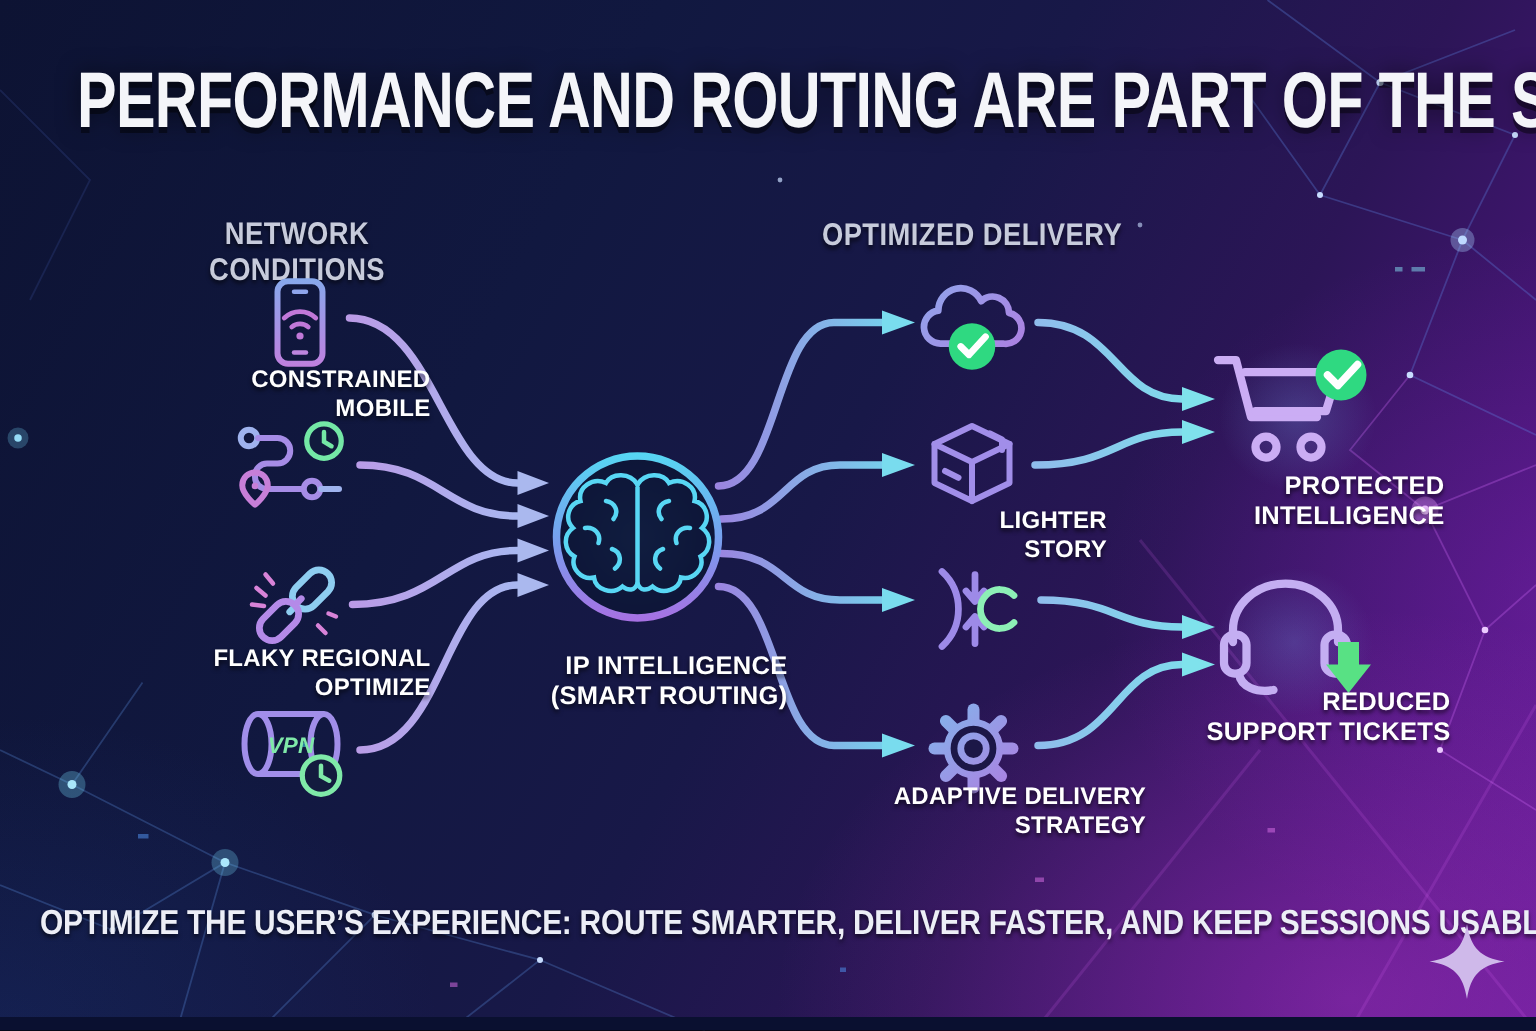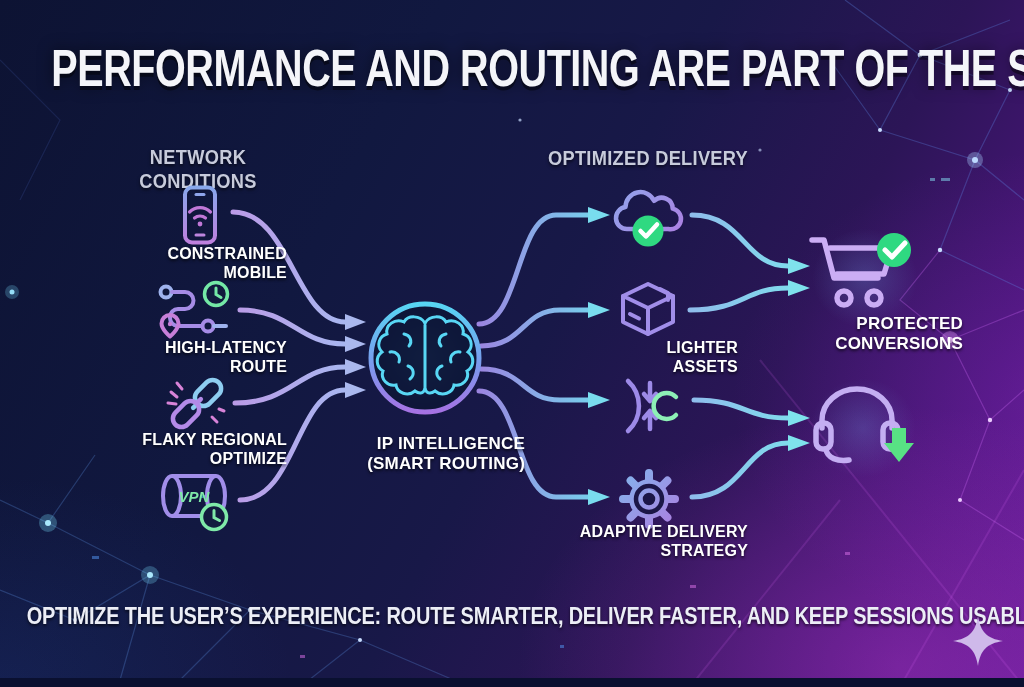--- a/index.html
+++ b/index.html
@@ -331,35 +331,35 @@
         <rect x="12" y="45" width="15" height="26" rx="7"></rect>
         <rect x="79" y="45" width="15" height="26" rx="7"></rect>
         <path d="M22,71 c1,9 12,13 23,11"></path>
       </g>
       <path d="M88,50 h14 v15 h8 l-15,19 -15,-19 h8 z" fill="#58e184"></path>
     </svg>
   </div>
 
   <div class="node-label" style="left:107px;top:244px;width:180px">CONSTRAINED
 MOBILE</div>
-  <div class="node-label" style="left:107px;top:338px;width:180px">HIGH-LATENCY
-ROUTE</div>
   <div class="node-label" style="left:107px;top:430px;width:180px">FLAKY REGIONAL
 OPTIMIZE</div>
 
   <div class="node-label" style="left:325px;top:434px;width:200px;font-size:17px">IP INTELLIGENCE
 (SMART ROUTING)</div>
 
   <div class="node-label" style="left:558px;top:338px;width:180px">LIGHTER
-ASSETS</div>
-  <div class="node-label" style="left:548px;top:522px;width:200px">ADAPTIVE DELIVERY
+STORY</div>
+  <div class="node-label" style="left:564px;top:522px;width:200px">ADAPTIVE DELIVERY
 STRATEGY</div>
 
   <div class="node-label" style="left:758px;top:314px;width:205px;font-size:17px">PROTECTED
-CONVERSIONS</div>
+INTELLIGENCE</div>
+  <div class="node-label" style="left:752px;top:458px;width:215px;font-size:17px">REDUCED
+SUPPORT TICKETS</div>
 
   <div class="tagline-wrap"><span class="tagline">OPTIMIZE THE USER’S EXPERIENCE: ROUTE SMARTER, DELIVER FASTER, AND KEEP SESSIONS USABLE</span></div>
 
   <div class="icon" style="left:952px;top:615px">
     <svg width="52" height="52" viewBox="0 0 52 52">
       <path d="M26,1 C28.5,17 35,23.5 51,26 C35,28.5 28.5,35 26,51 C23.5,35 17,28.5 1,26 C17,23.5 23.5,17 26,1 Z" fill="#cfb9ea"></path>
     </svg>
   </div>
 
   <div class="bottom-strip"></div>

